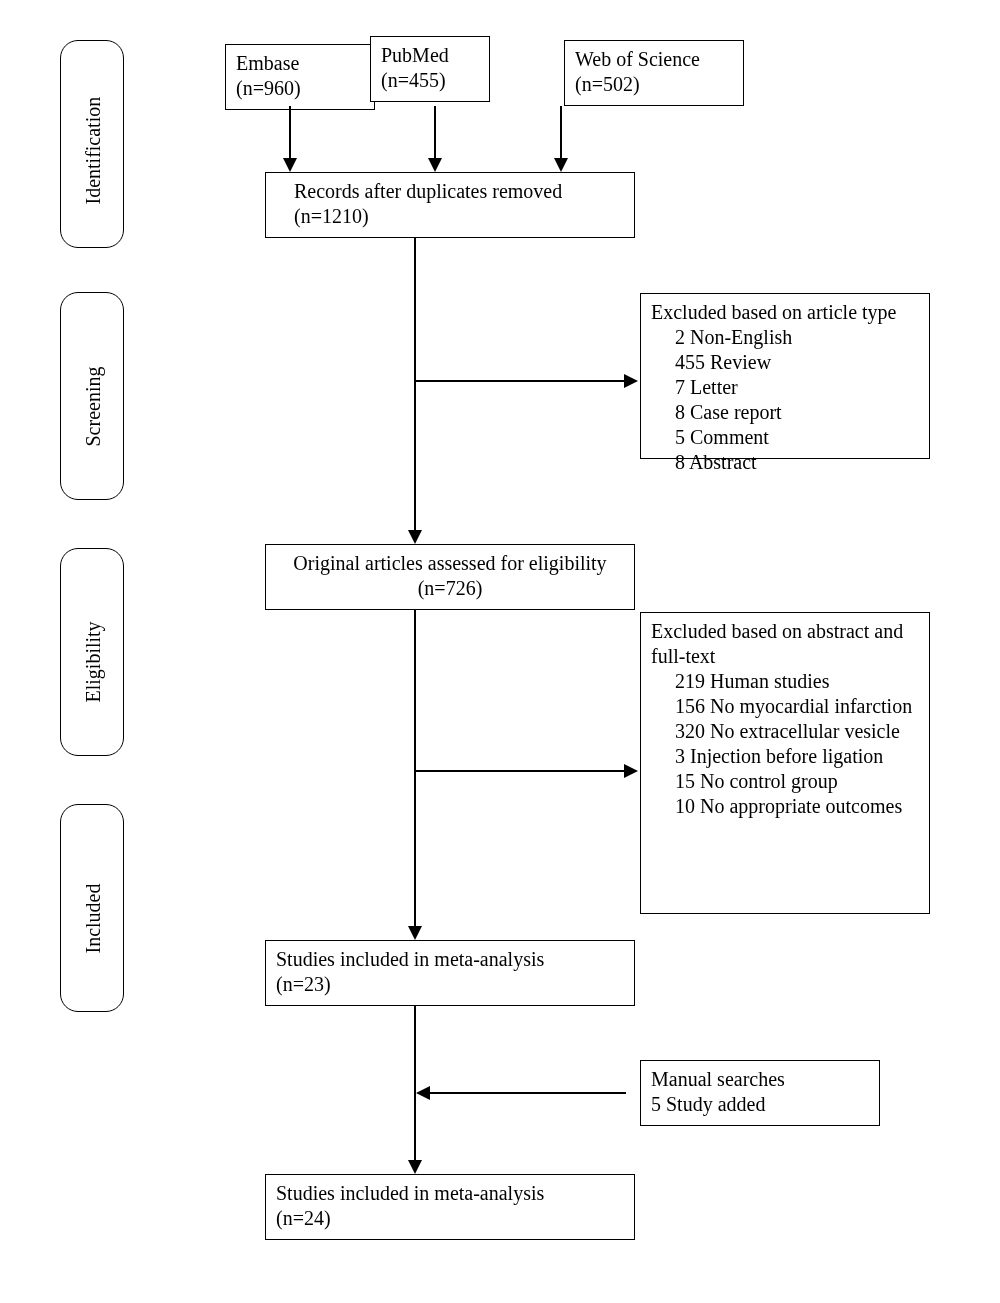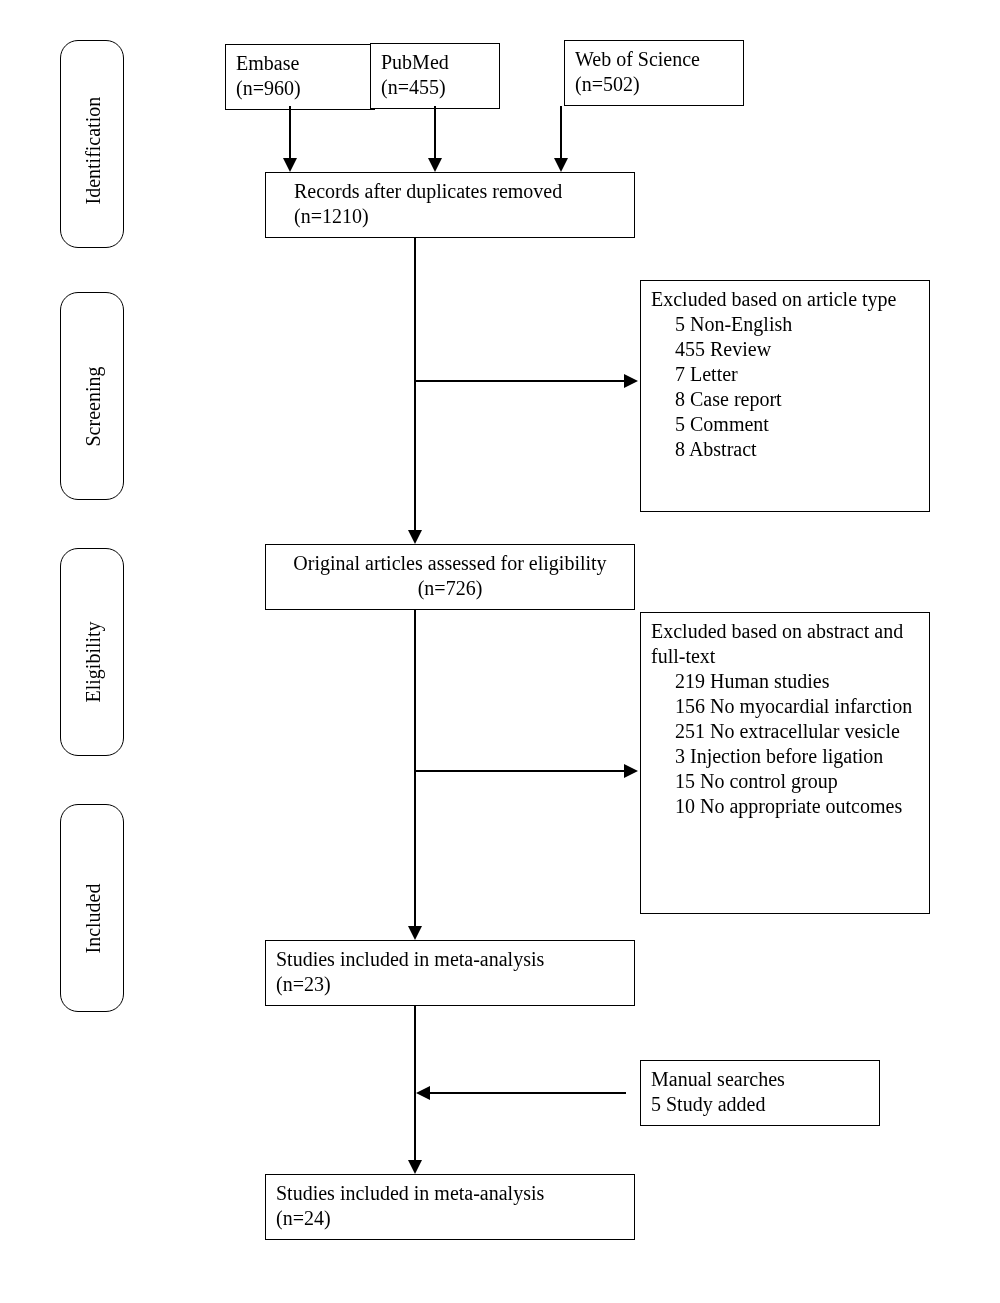--- a/index.html
+++ b/index.html
@@ -76,21 +76,21 @@
     <span class="stage-label" style="left:-18px; top:92px; width:100px;">Eligibility</span>
   </div>
   <div class="stage" style="left:60px; top:804px; width:64px; height:208px;">
     <span class="stage-label" style="left:-13px; top:92px; width:90px;">Included</span>
   </div>
 
   <div class="box" style="left:225px; top:44px; width:150px; height:66px;">
     <span>Embase</span><br>
     <span>(n=960)</span>
   </div>
-  <div class="box" style="left:370px; top:43px; width:130px; height:66px;">
+  <div class="box" style="left:370px; top:36px; width:120px; height:66px;">
     <span>PubMed</span><br>
     <span>(n=455)</span>
   </div>
   <div class="box" style="left:516px; top:40px; width:180px; height:66px;margin-left:48px;">
     <span>Web of Science</span><br>
     <span>(n=502)</span>
   </div>
 
   <div class="line" style="left:289px; top:106px; width:2px; height:54px;"></div>
   <div class="arrow-down" style="left:283px; top:158px;"></div>
@@ -103,23 +103,23 @@
     <span>Records after duplicates removed</span><br>
     <span>(n=1210)</span>
   </div>
 
   <div class="line" style="left:414px; top:238px; width:2px; height:294px;"></div>
   <div class="arrow-down" style="left:408px; top:530px;"></div>
 
   <div class="line" style="left:414px; top:380px; width:212px; height:2px;"></div>
   <div class="arrow-right" style="left:624px; top:374px;"></div>
 
-  <div class="box" style="left:640px; top:280px; width:290px; height:232px;">
+  <div class="box" style="left:640px; top:293px; width:290px; height:166px;">
     <span>Excluded based on article type</span>
-    <span class="indent">5 Non-English</span>
+    <span class="indent">2 Non-English</span>
     <span class="indent">455 Review</span>
     <span class="indent">7 Letter</span>
     <span class="indent">8 Case report</span>
     <span class="indent">5 Comment</span>
     <span class="indent">8 Abstract</span>
   </div>
 
   <div class="box" style="left:265px; top:544px; width:370px; height:66px;text-align:center;">
     <span>Original articles assessed for eligibility (n=726)</span>
   </div>
@@ -127,21 +127,21 @@
   <div class="line" style="left:414px; top:610px; width:2px; height:318px;"></div>
   <div class="arrow-down" style="left:408px; top:926px;"></div>
 
   <div class="line" style="left:414px; top:770px; width:212px; height:2px;"></div>
   <div class="arrow-right" style="left:624px; top:764px;"></div>
 
   <div class="box" style="left:640px; top:612px; width:290px; height:302px;">
     <span>Excluded based on abstract and full-text</span>
     <span class="indent">219 Human studies</span>
     <span class="indent">156 No myocardial infarction</span>
-    <span class="indent">251 No extracellular vesicle</span>
+    <span class="indent">320 No extracellular vesicle</span>
     <span class="indent">3 Injection before ligation</span>
     <span class="indent">15 No control group</span>
     <span class="indent">10 No appropriate outcomes</span>
   </div>
 
   <div class="box" style="left:265px; top:940px; width:370px; height:66px;">
     <span>Studies included in meta-analysis</span><br>
     <span>(n=23)</span>
   </div>
 

